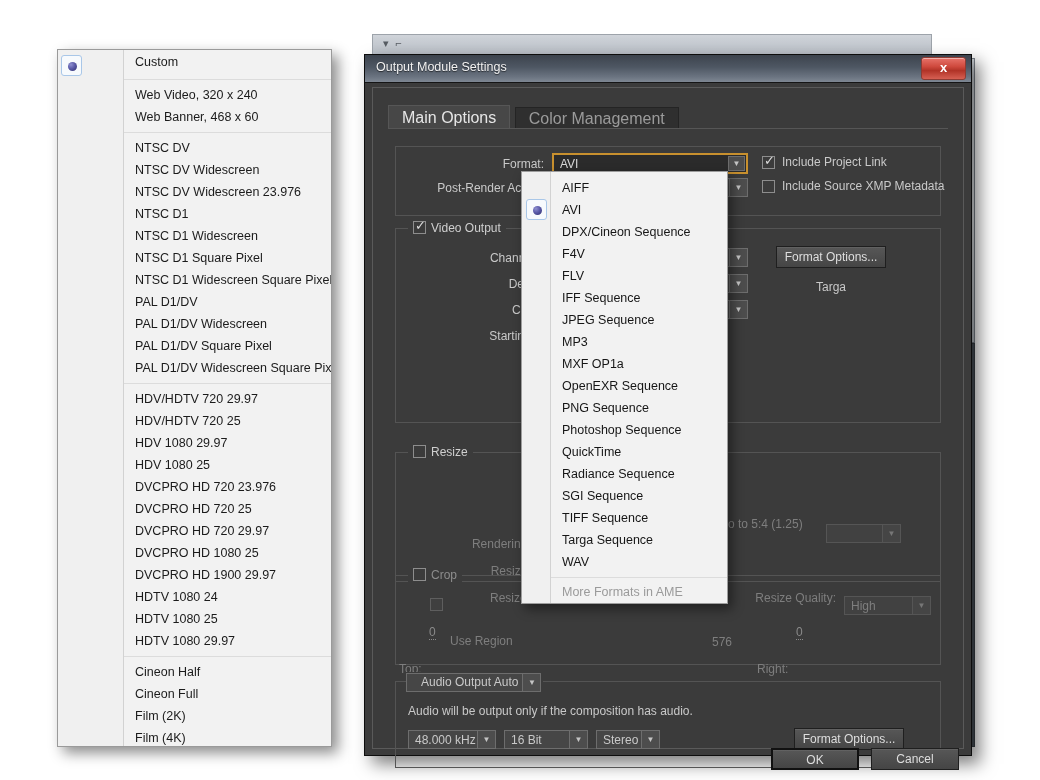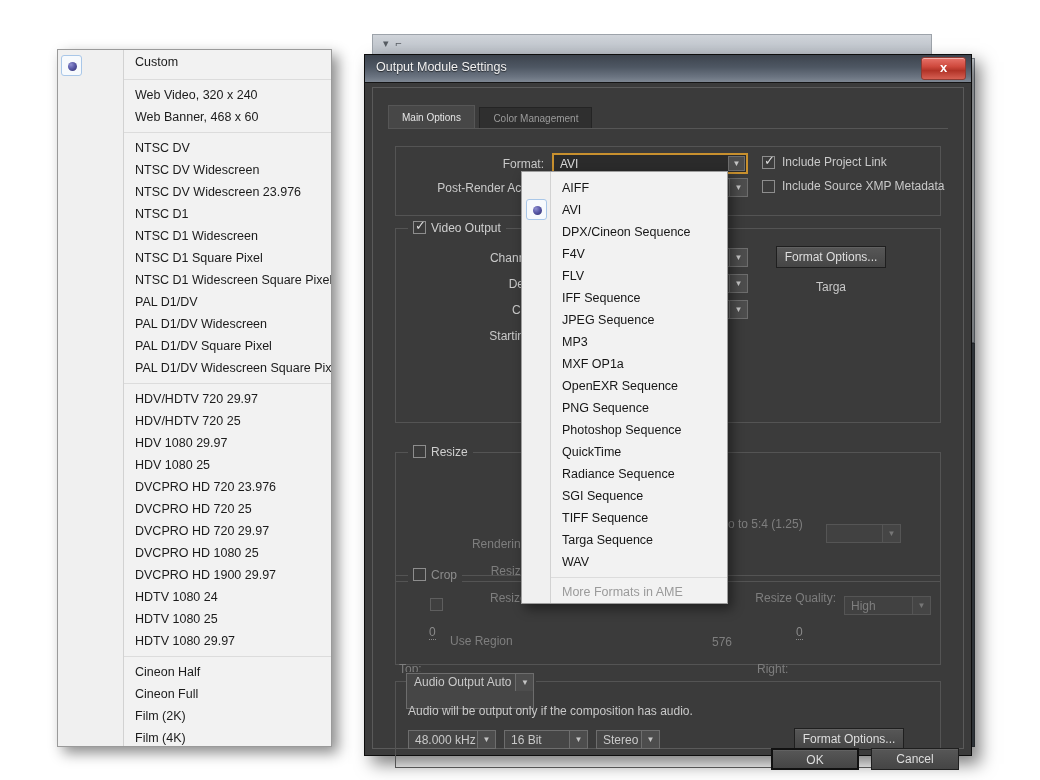--- a/index.html
+++ b/index.html
@@ -159,21 +159,21 @@
     position: absolute;
     left: 15px;
     top: 17px;
     height: 22px;
   }
   .oms-tab {
     display: inline-block;
     height: 22px;
     line-height: 21px;
     padding: 0 13px;
-    font-size: 10px;
+    font-size: 16px;
     color: #9b9b9b;
     background: #2f2f2f;
     border: 1px solid #242424;
     border-bottom: none;
     vertical-align: bottom;
     cursor: pointer;
     box-sizing: border-box;
   }
   .oms-tab.active {
     background: #474747;
@@ -299,25 +299,25 @@
     position: absolute;
     left: 10px;
     top: -10px;
     height: 19px;
     background: #3b3b3b;
     padding-right: 2px;
   }
   #audio-combo {
     position: relative;
     display: inline-block;
-    height: 36px;
+    height: 19px;
     border: 1px solid #6d6d6d;
     background: #464646;
     box-sizing: border-box;
-    padding: 0 22px 0 7px;
+    padding: 0 22px 0 14px;
     font-size: 12px;
     color: #c9c9c9;
     line-height: 17px;
     cursor: pointer;
   }
   #audio-combo .carrow {
     position: absolute;
     right: 0; top: 0;
     width: 17px; height: 17px;
     border-left: 1px solid #6d6d6d;

